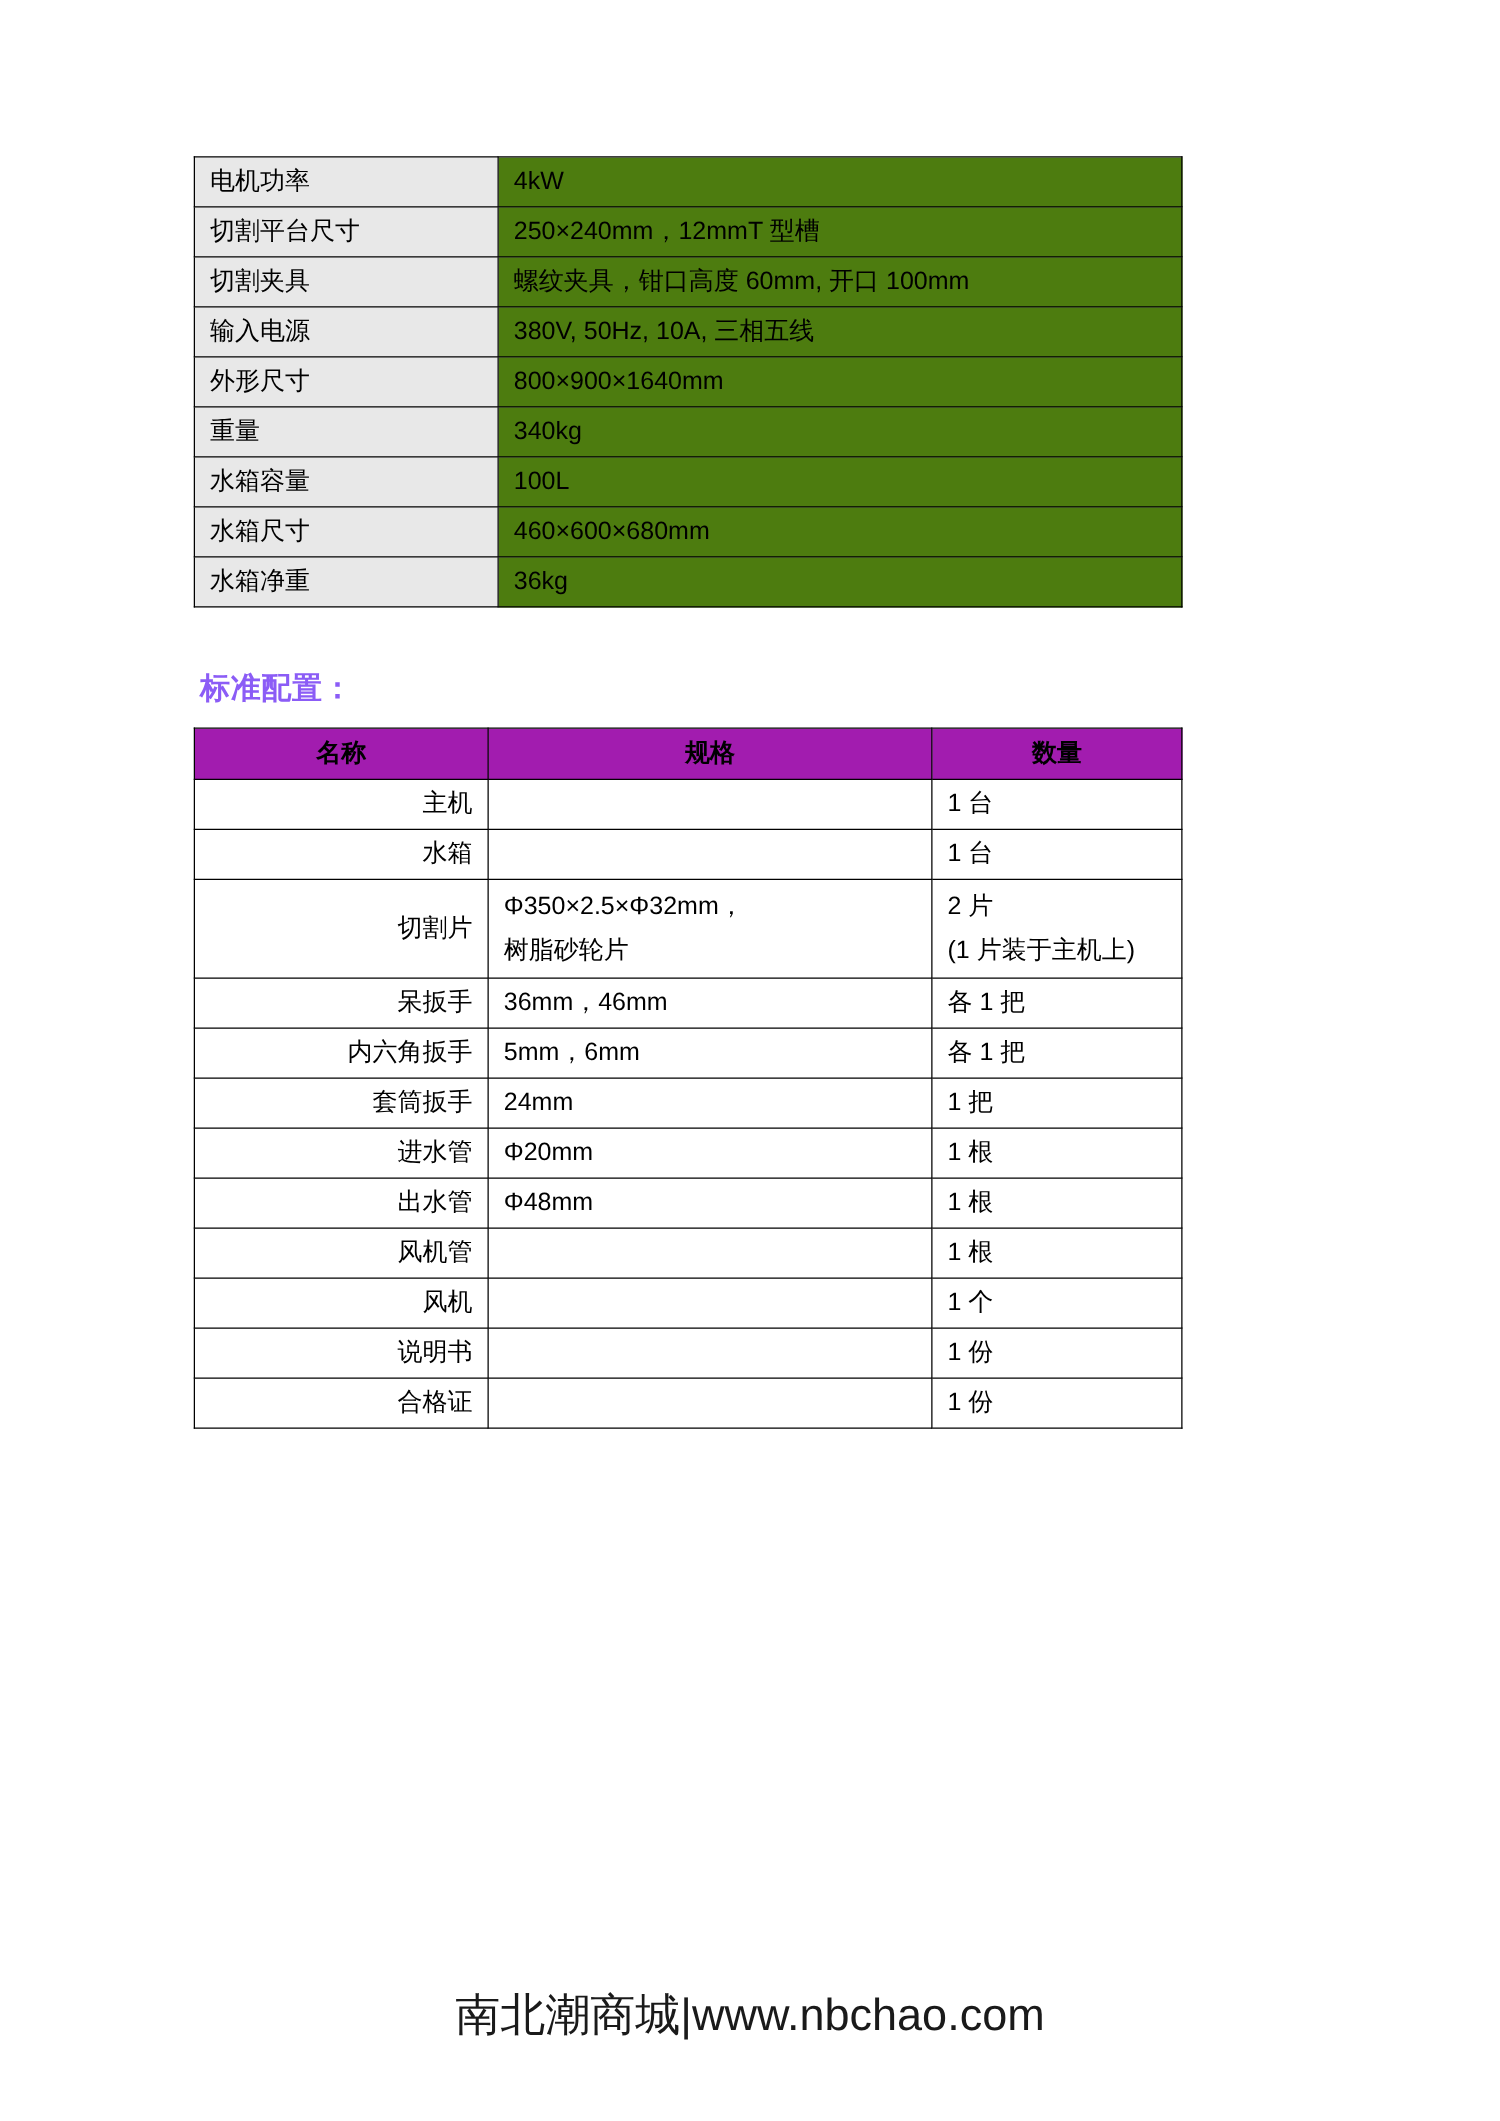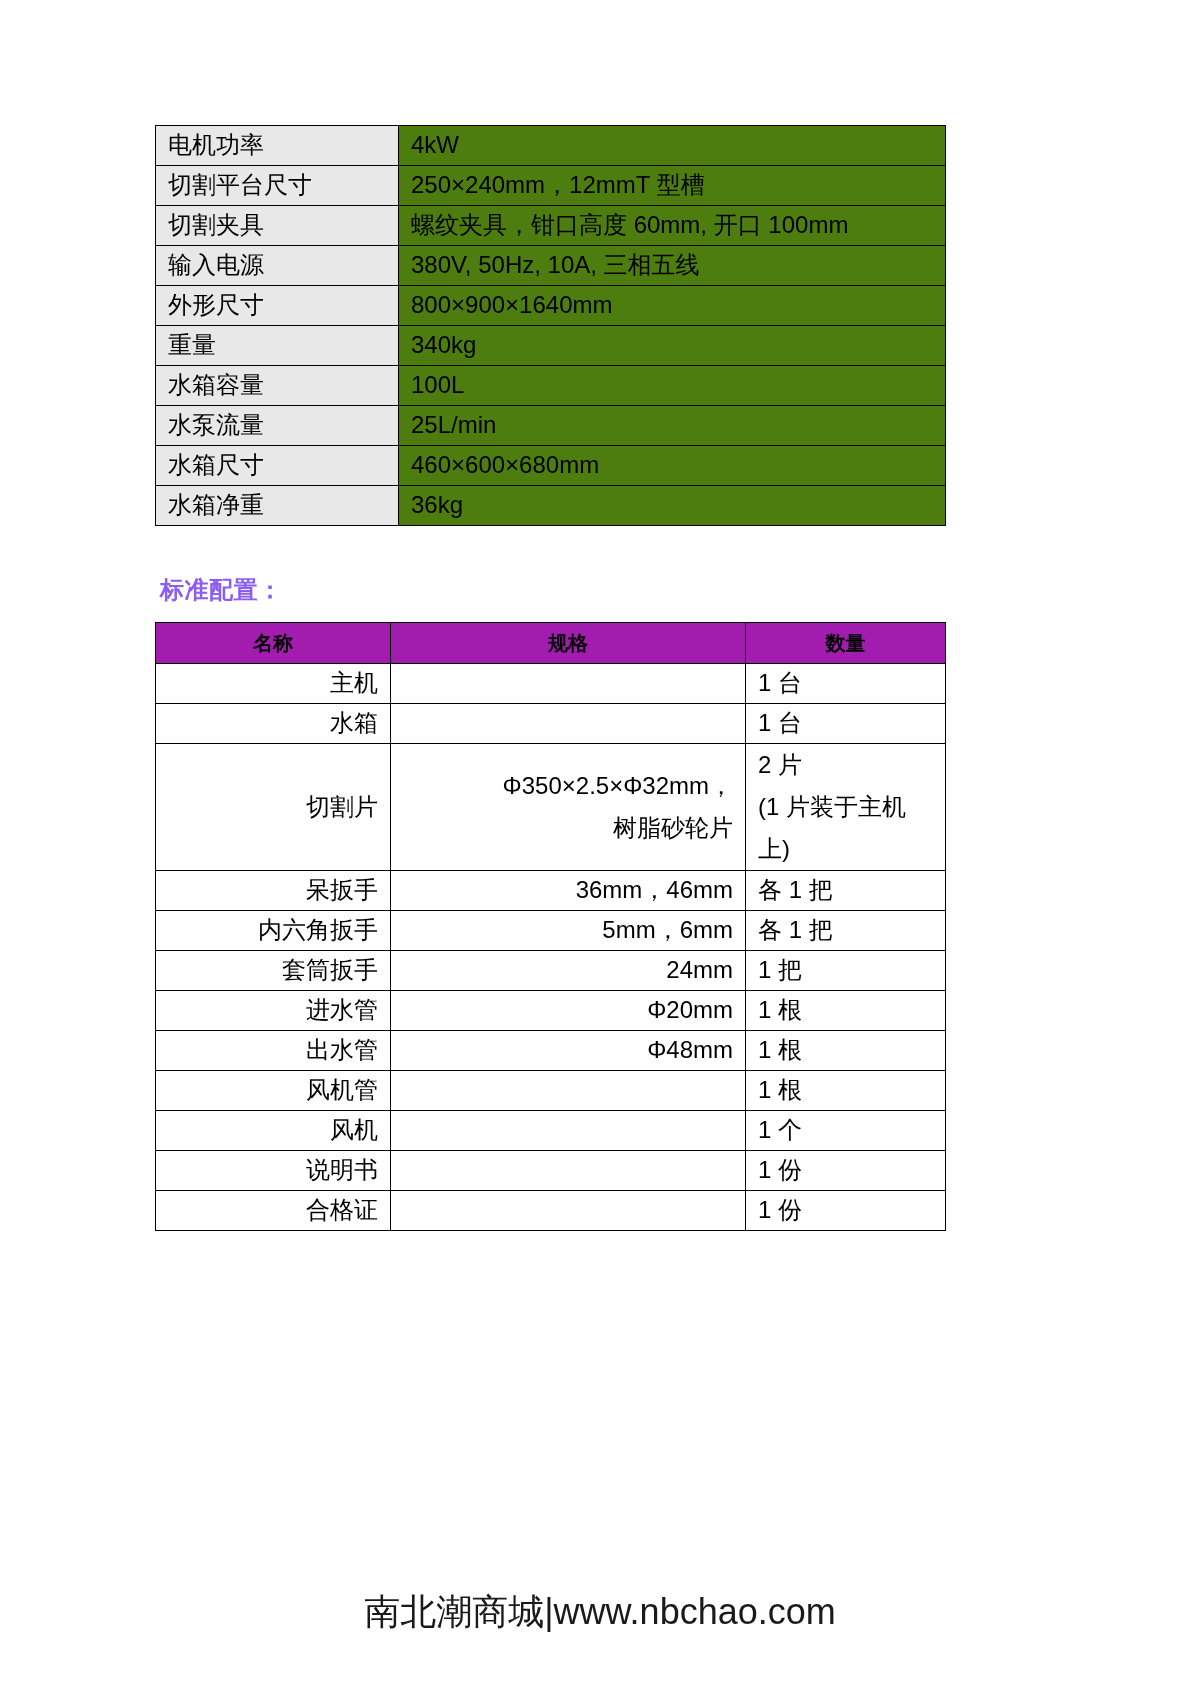--- a/index.html
+++ b/index.html
@@ -31,21 +31,21 @@
 
   
   table.spec {
     border-collapse: collapse;
     width: 790px;
     table-layout: fixed;
   }
   table.spec td, table.spec th {
     border: 1px solid #000000;
     padding: 0 12px;
-    font-size: 24px;
+    font-size: 20px;
     line-height: 1.35;
     font-weight: normal;
     vertical-align: middle;
   }
 
   
   #params-table col.c1 { width: 243px; }
   #params-table col.c2 { width: 547px; }
   #params-table td {
     height: 39px;
@@ -79,21 +79,21 @@
     height: 40px;
     font-size: 20px;
   }
   #config-table td {
     height: 39px;
   }
   #config-table td.name {
     text-align: right;
   }
   #config-table td.spec-col {
-    text-align: right;
+    text-align: left;
     margin-left: 38px;
   }
   #config-table td.qty {
     text-align: left;
   }
   #config-table tr.tall td {
     height: 78px;
   }
   .two-line {
     display: block;
@@ -148,24 +148,20 @@
         </tr>
         <tr>
           <td class="label">重量</td>
           <td class="value">340kg</td>
         </tr>
         <tr>
           <td class="label">水箱容量</td>
           <td class="value">100L</td>
         </tr>
         <tr>
-          <td class="label">水泵流量</td>
-          <td class="value">25L/min</td>
-        </tr>
-        <tr>
           <td class="label">水箱尺寸</td>
           <td class="value">460×600×680mm</td>
         </tr>
         <tr>
           <td class="label">水箱净重</td>
           <td class="value">36kg</td>
         </tr>
       </tbody>
     </table>
 

